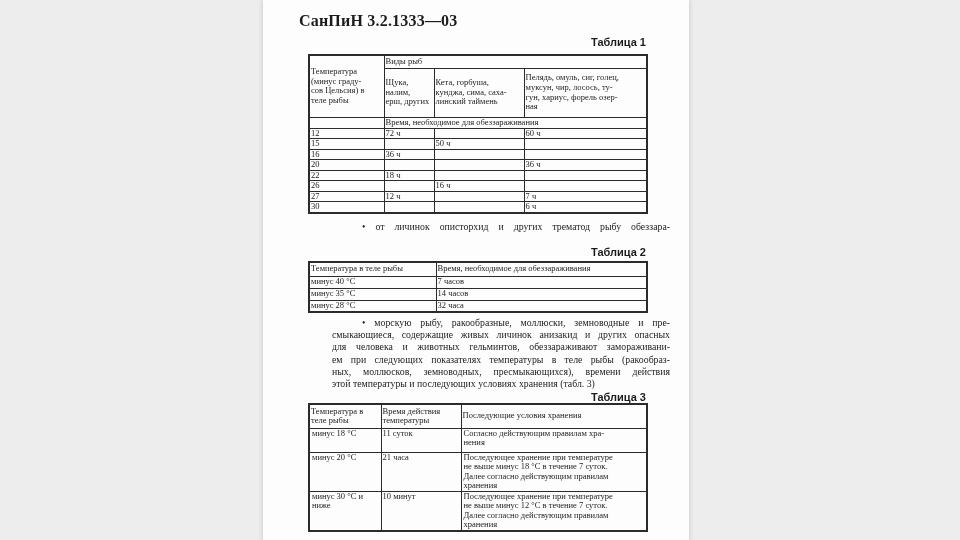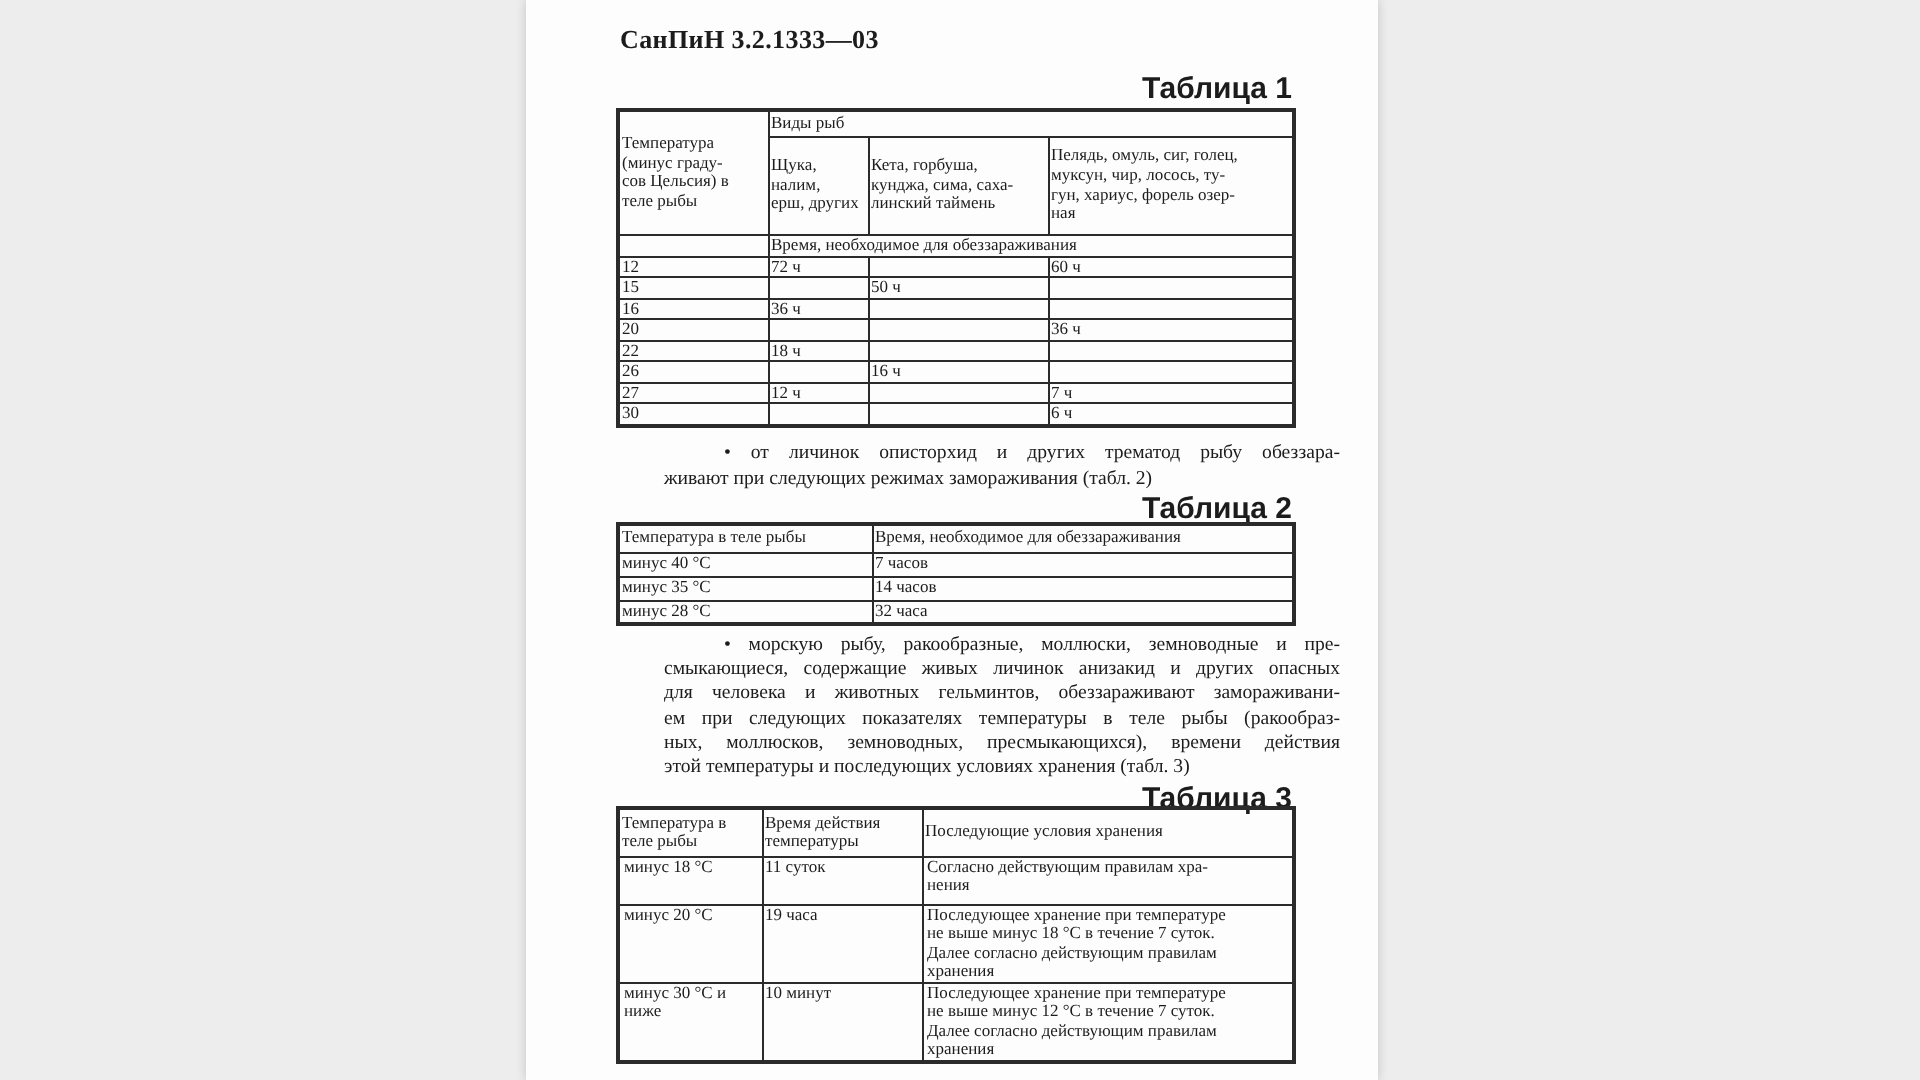--- a/index.html
+++ b/index.html
@@ -9,27 +9,27 @@
     background:#ededed; overflow:hidden;
     font-family:"Liberation Serif","DejaVu Serif",serif;
     color:#1c1c1c;
   }
   .page {
     position:absolute; left:263px; top:0; width:426px; height:540px;
     background:#fdfdfd;
     box-shadow:0 0 5px rgba(0,0,0,0.18);
   }
   .doc-header {
-    position:absolute; left:47px; top:12px;
-    font-size:13px; font-weight:bold; letter-spacing:0.2px;
+    position:absolute; left:36px; top:12px;
+    font-size:16px; font-weight:bold; letter-spacing:0.2px;
   }
   .caption {
     position:absolute; right:43px;
     font-family:"Liberation Sans","DejaVu Sans",sans-serif;
-    font-size:15px; font-weight:bold;margin-left:20px;
+    font-size:11px; font-weight:bold;margin-left:20px;
   }
   #cap1 { top:36px; }
   #cap2 { top:246px; }
   #cap3 { top:391px; }
 
   table.tbl {
     position:absolute; left:45px; width:338px;
     border-collapse:collapse; table-layout:fixed;
     border:2px solid #2b2b2b;
   }
@@ -155,21 +155,20 @@
         <td>30</td>
         <td></td>
         <td></td>
         <td>6 ч</td>
       </tr>
     </tbody>
       </table>
 
     <div class="para" id="para1">
       <div class="ln first">• от личинок описторхид и других трематод рыбу обеззара-</div>
-      <div class="ln last">живают при следующих режимах замораживания (табл. 2)</div>
     </div>
 
     <div class="caption" id="cap2">Таблица 2</div>
 
     <table class="tbl" id="table2">
       <colgroup>
           <col style="width:127px">
           <col style="width:211px">
         </colgroup>
       <tbody>
@@ -216,21 +215,21 @@
         <td>Последующие условия хранения</td>
       </tr>
       <tr class="r-data" style="height:24px">
         <td class="cell-left">минус 18 °С</td>
         <td>11 суток</td>
         <td class="cell-left lines">Согласно действующим правилам хра-
 нения</td>
       </tr>
       <tr class="r-data" style="height:38px">
         <td class="cell-left">минус 20 °С</td>
-        <td>19 часа</td>
+        <td>21 часа</td>
         <td class="cell-left lines">Последующее хранение при температуре
 не выше минус 18 °С в течение 7 суток.
 Далее согласно действующим правилам
 хранения</td>
       </tr>
       <tr class="r-data" style="height:37px">
         <td class="cell-left">минус 30 °С и ниже</td>
         <td>10 минут</td>
         <td class="cell-left lines">Последующее хранение при температуре
 не выше минус 12 °С в течение 7 суток.

